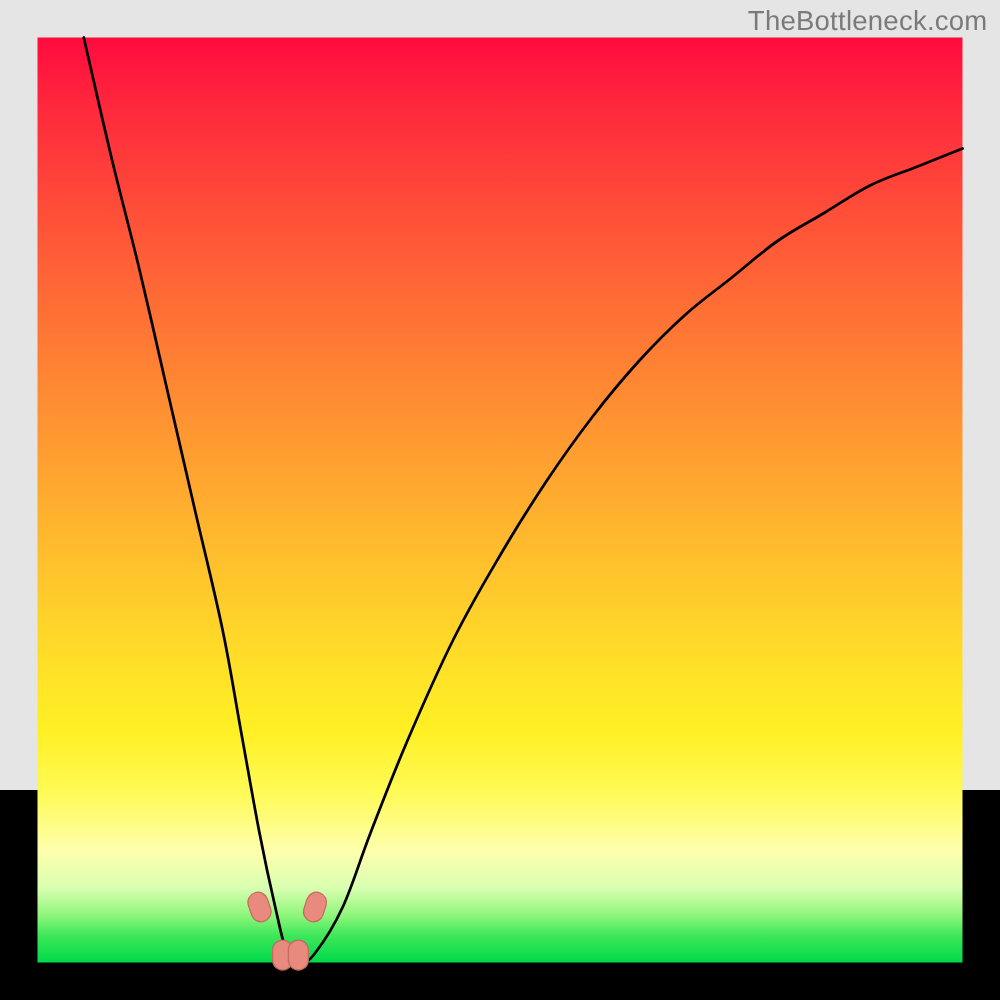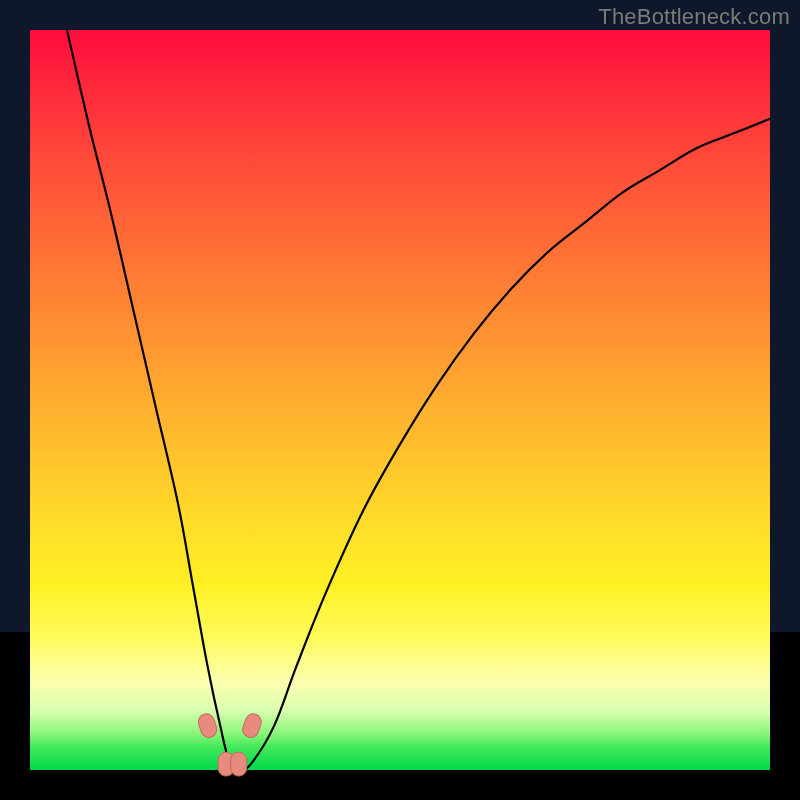--- a/index.html
+++ b/index.html
@@ -8,21 +8,21 @@
     width: 800px;
     height: 800px;
     background: #000;
     overflow: hidden;
     font-family: Arial, Helvetica, sans-serif;
   }
   .frame {
     position: relative;
     width: 800px;
     height: 632px;
-    background: #0f172a;
+    background: #e5e5e5;
   }
   .plot-area {
     position: absolute;
     left: 30px;
     top: 30px;
     width: 740px;
     height: 740px;
     
     background: linear-gradient(
       to bottom,

